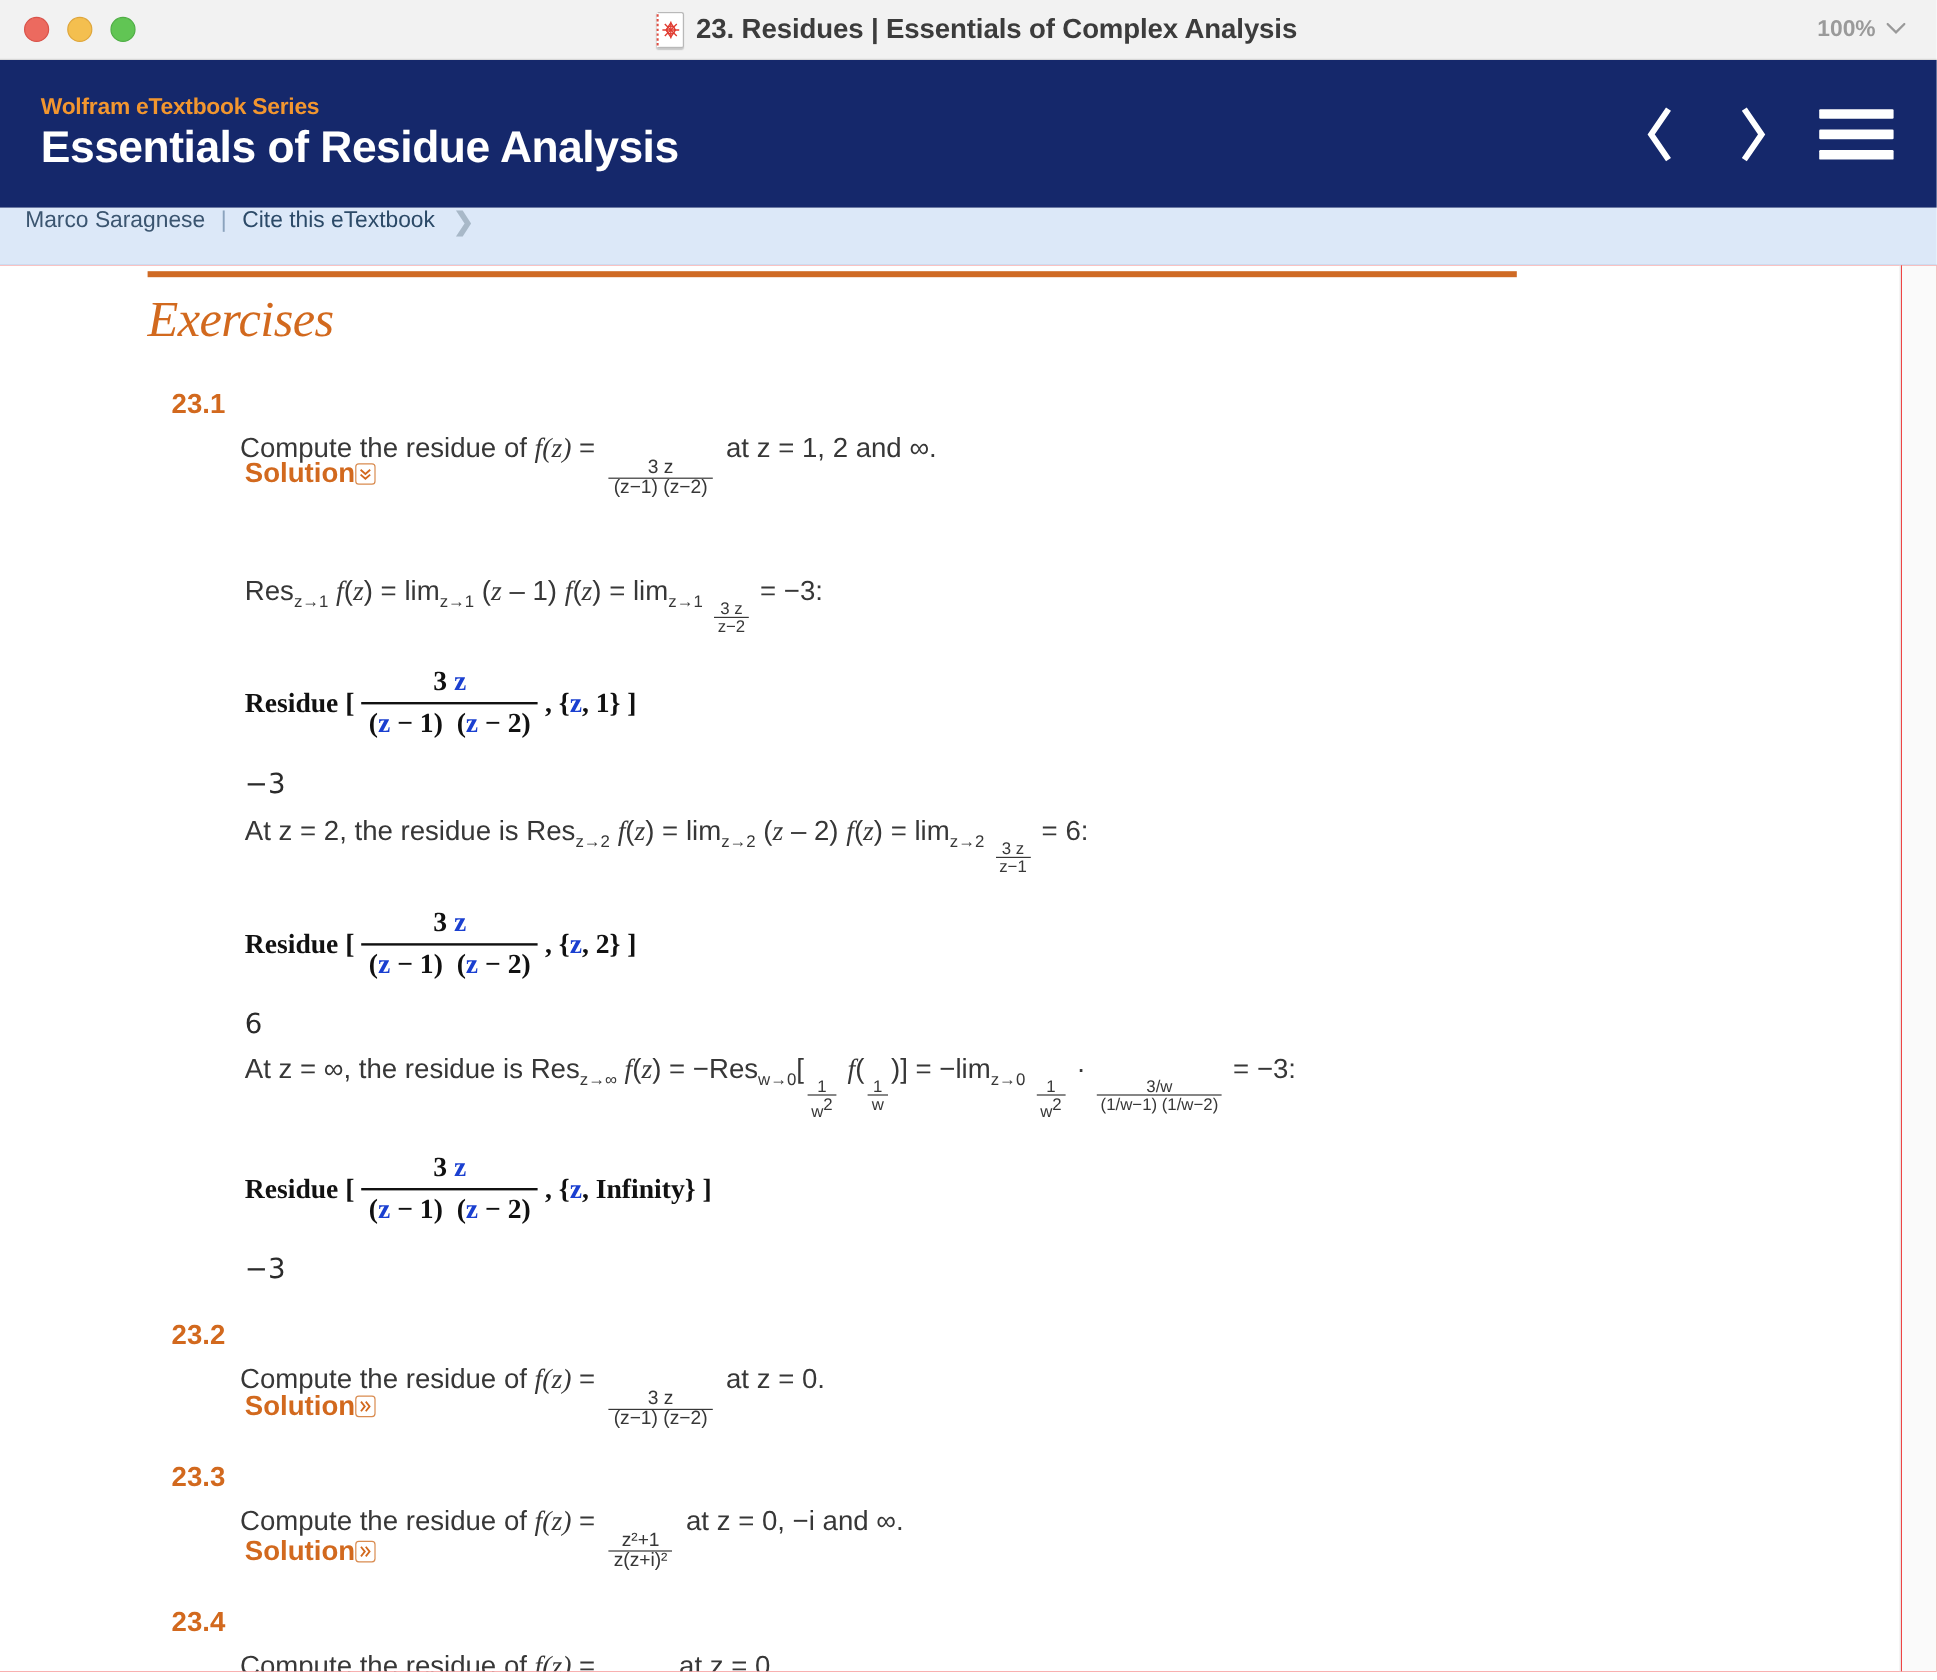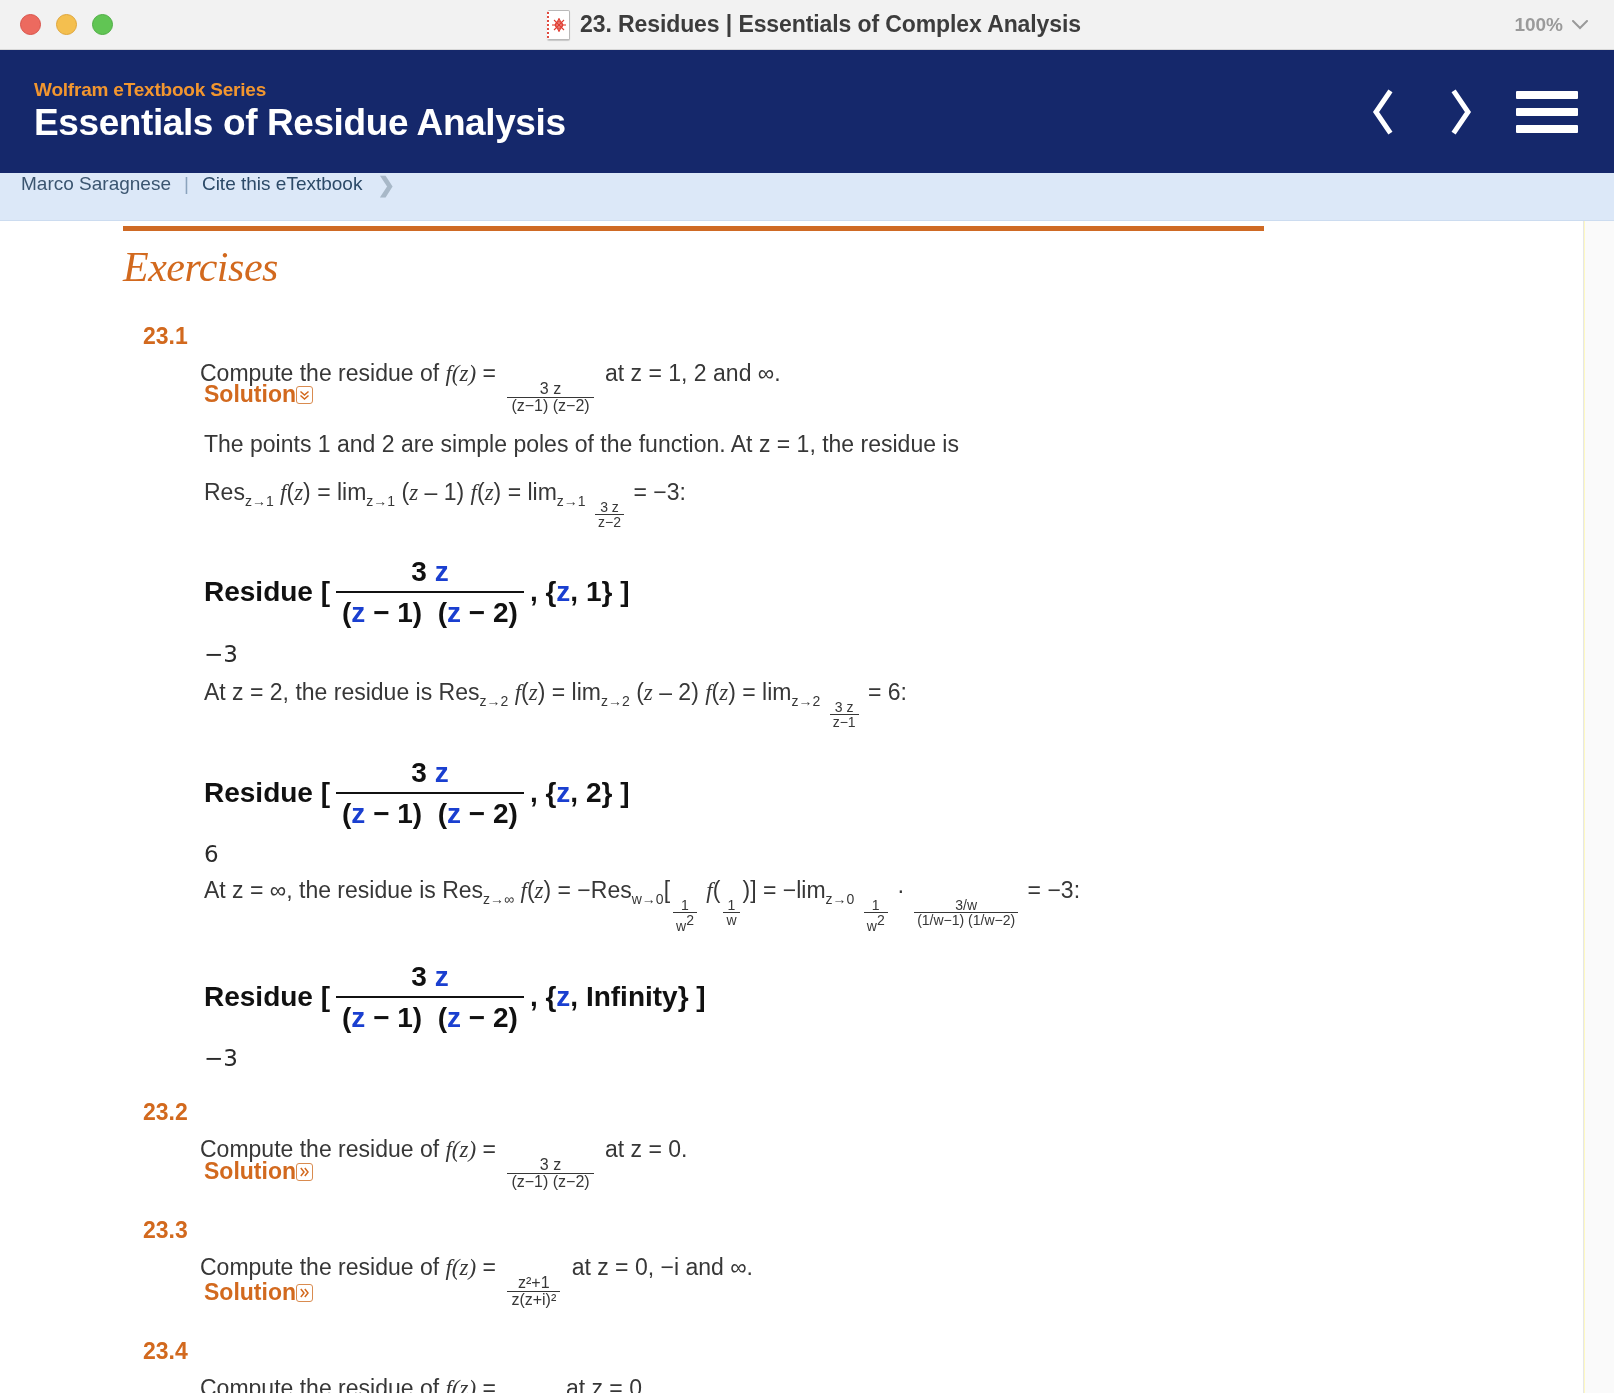--- a/index.html
+++ b/index.html
@@ -90,21 +90,21 @@
     border-bottom:1px solid #ccdcf0;
   }
   #byline .sep{ color:#8ba3bd; }
   #byline .cite{ color:#2c4a68; cursor:pointer; }
   #byline .cite-arrow{ color:#a8b8c8; font-size:21px; font-weight:bold; margin-left:2px;}
 
   
   #page{
     position:relative;
     height:1172px;
-    background:#fef9c3;
+    background:#ef4444;
     overflow:hidden;
   }
   #content{
     position:absolute; left:0; top:0; right:30px; bottom:0;
     background:#fff;
     border-right:1px solid #e6e6e6;
     overflow:hidden;
   }
   #scrollgutter{
     position:absolute; right:0; top:0; bottom:0; width:29px;
@@ -170,22 +170,22 @@
     vertical-align:-0.5em; margin:0 3px; line-height:1.05;
   }
   .fracS .num{ font-size:14px; padding:0 3px; }
   .fracS .den{ font-size:14px; padding:0 3px; border-top:1.2px solid #373737; }
   sub.s{ font-size:14px;margin-top:36px; }
   sup.s{ font-size:14px; }
 
   
   .mma{
     position:absolute; left:204px;
-    font-family:Liberation Sans, sans-serif;
-    font-weight:bold; font-size:28px; color:#111;
+    font-family:Liberation Serif, serif;
+    font-weight:bold; font-size:23px; color:#111;
     display:flex; align-items:center;
     white-space:nowrap;
   }
   .mma .sym{ color:#1a3fd0; }
   .mmafrac{
     display:inline-flex; flex-direction:column; align-items:center;
     margin:0 6px; line-height:1.25;
   }
   .mmafrac .num{ padding:0 6px 2px; }
   .mmafrac .den{ padding:2px 6px 0; border-top:2.6px solid #111; }
@@ -283,23 +283,20 @@
     <div class="sol" style="top:160px">
       <span>Solution</span>
       <span class="solbox">
         <svg width="11" height="12" viewBox="0 0 11 12">
             <path d="M1.5 2.5 L5.5 6 L9.5 2.5" stroke="#d2691e" stroke-width="1.5" fill="none"></path>
             <path d="M1.5 6.5 L5.5 10 L9.5 6.5" stroke="#d2691e" stroke-width="1.5" fill="none"></path>
           </svg>
       </span>
     </div>
 
-    <div class="soltext" style="top:210px">
-      <span>The points 1 and 2 are simple poles of the function. At z = 1, the residue is</span>
-    </div>
 
     <div class="soltext" style="top:258px">
       <span>Res</span><sub class="s">z→1</sub>
       <i class="v">f</i>(<i class="v">z</i>) = lim<sub class="s">z→1</sub>
       (<i class="v">z</i> – 1) <i class="v">f</i>(<i class="v">z</i>) = lim<sub class="s">z→1</sub>
       <span class="fracS">
         <span class="num">3 z</span>
         <span class="den">z−2</span>
       </span>
       <span>= −3:</span>

